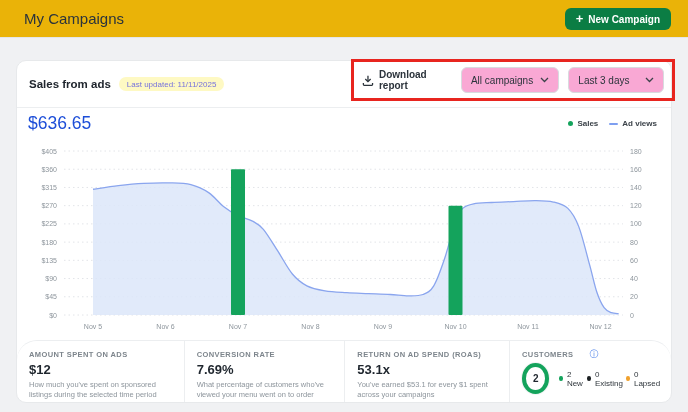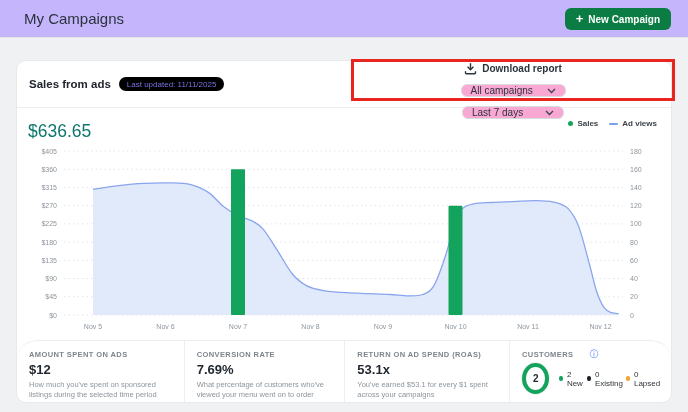--- a/index.html
+++ b/index.html
@@ -1,41 +1,41 @@
 <!DOCTYPE html>
 <html><head>
 <meta charset="utf-8">
 <style>
   * { margin:0; padding:0; box-sizing:border-box; }
   html,body { width:688px; height:412px; }
   body { font-family:"Liberation Sans", sans-serif; background:#f0f1f3; position:relative; overflow:hidden; }
 
   
-  .topbar { position:absolute; left:0; top:0; width:688px; height:38px; background:#c4b5fd; border-bottom:1px solid #e4e6e8; }
+  .topbar { position:absolute; left:0; top:0; width:688px; height:38px; background:#eab308; border-bottom:1px solid #e4e6e8; }
   .page-title { position:absolute; left:24px; top:10px; font-size:15px; color:#2a333c; font-weight:400; }
   .new-campaign-btn { position:absolute; right:17px; top:8px; height:22px; background:#0b7d44; color:#ffffff; border:none; border-radius:6px; font-size:10px; font-weight:bold; padding:0 11px; display:flex; align-items:center; gap:5px; font-family:"Liberation Sans", sans-serif; cursor:pointer; }
   .new-campaign-btn .plus { font-size:13px; font-weight:bold; line-height:1; margin-top:-1px; }
 
   
   .card { position:absolute; left:16px; top:60px; width:656px; height:343px; background:#ffffff; border:1px solid #e7e9eb; border-radius:10px; }
   .card-header { position:absolute; left:0; top:0; width:100%; height:47px; border-bottom:1px solid #eceef0; display:flex; align-items:center; padding-left:12px; }
   .card-title { font-size:11.5px; font-weight:bold; color:#20262e; }
-  .updated-badge { margin-left:8px; background:#000000; color:#7672dd; font-size:8px; padding:2.5px 8px; border-radius:9px; }
-
-  
-  .controls-box { position:absolute; left:334px; top:-2px; width:324px; height:42px; border:3px solid #e8251f; display:flex; align-items:center; gap:9px; padding:0 8px; background:transparent;flex-direction:column; }
+  .updated-badge { margin-left:8px; background:#fef9c3; color:#7672dd; font-size:8px; padding:2.5px 8px; border-radius:9px; }
+
+  
+  .controls-box { position:absolute; left:334px; top:-2px; width:324px; height:42px; border:3px solid #e8251f; display:flex; align-items:center; gap:9px; padding:0 8px; background:transparent; }
   .download-group { display:flex; align-items:center; gap:5px; cursor:pointer; }
   .download-label { font-size:10px; font-weight:bold; color:#2b333b; }
   .select-box { height:26px; background:#f9a8d4; border:1px solid #d8dbdf; border-radius:6px; display:flex; align-items:center; justify-content:space-between; padding:0 9px; cursor:pointer; }
   .select-box.campaigns { width:105px; }
   .select-box.range { width:102px; }
   .select-value { font-size:10px; color:#2b333b; }
 
   
-  .total-sales { position:absolute; left:11px; top:60px; font-size:17.5px; color:#0f766e; }
+  .total-sales { position:absolute; left:11px; top:52px; font-size:17.5px; color:#1d4ed8; }
   .chart-legend { position:absolute; right:14px; top:58px; display:flex; gap:11px; align-items:center; }
   .chart-legend .item { display:flex; align-items:center; gap:4px; font-size:8px; color:#3c434a;font-weight:bold; }
   .dot { width:5px; height:5px; border-radius:50%; display:inline-block; }
   .line-marker { width:9px; height:2px; display:inline-block; border-radius:1px; }
 
   .chart-wrap { position:absolute; left:0; top:80px; width:656px; height:200px; }
 
   
   .stats-row { position:absolute; left:0; bottom:0; width:100%; height:62px; border-top:1px solid #eceef0; display:flex;border-radius:20px; }
   .stat-cell { padding:9px 10px 0 12px; }
@@ -83,21 +83,21 @@
       </svg>
       <span class="download-label">Download report</span>
     </div>
     <div class="select-box campaigns">
       <span class="select-value">All campaigns</span>
       <svg width="9" height="6" viewBox="0 0 9 6">
         <path d="M1 1l3.5 3.5L8 1" stroke="#3c434a" stroke-width="1.3" fill="none"></path>
       </svg>
     </div>
     <div class="select-box range">
-      <span class="select-value">Last 7 days</span>
+      <span class="select-value">Last 3 days</span>
       <svg width="9" height="6" viewBox="0 0 9 6">
         <path d="M1 1l3.5 3.5L8 1" stroke="#3c434a" stroke-width="1.3" fill="none"></path>
       </svg>
     </div>
   </div>
 
   <div class="total-sales">$636.65</div>
 
   <div class="chart-legend" id="chart-legend">
       <span class="item">

